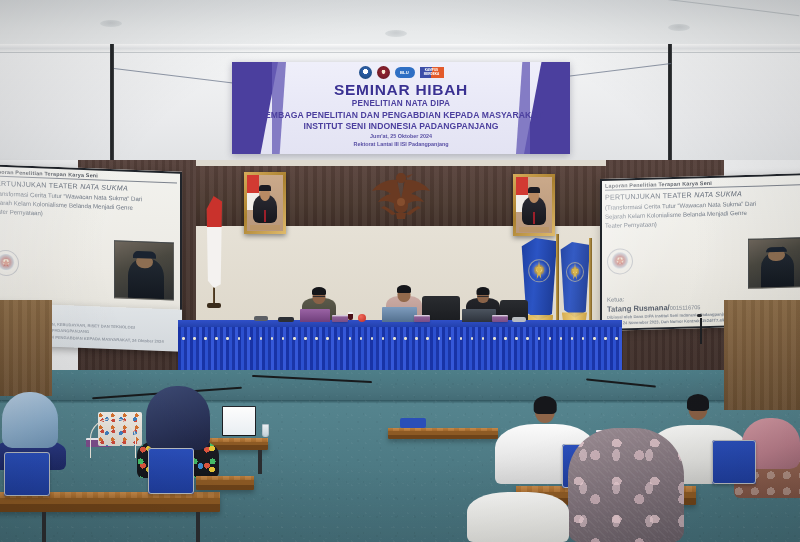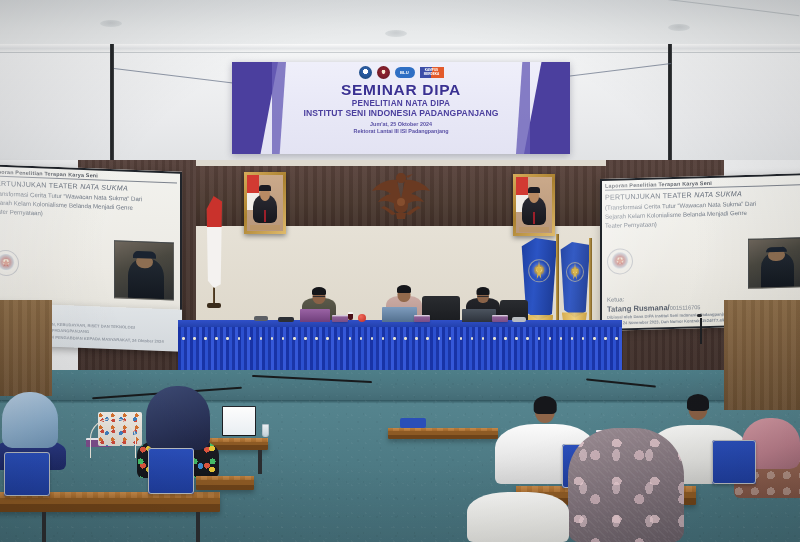--- a/index.html
+++ b/index.html
@@ -479,22 +479,23 @@
     <div class="banner-edge-l2"></div>
     <div class="banner-edge-r"></div>
     <div class="banner-edge-r2"></div>
     <div class="banner-inner">
       <div class="logo-row">
         <div class="logo logo-tutwuri"></div>
         <div class="logo logo-isi"></div>
         <div class="logo-blu">BLU</div>
         <div class="logo-km">KAMPUS MERDEKA</div>
       </div>
-      <div class="b-title">SEMINAR DIPA</div>
+      <div class="b-title">SEMINAR HIBAH</div>
       <div class="b-sub1">PENELITIAN NATA DIPA</div>
+      <div class="b-sub2">LEMBAGA PENELITIAN DAN PENGABDIAN KEPADA MASYARAKAT</div>
       <div class="b-sub2" style="margin-top:0;">INSTITUT SENI INDONESIA PADANGPANJANG</div>
       <div class="b-date">Jum'at, 25 Oktober 2024</div>
       <div class="b-place">Rektorat Lantai III ISI Padangpanjang</div>
     </div>
   </div>
 
   <div class="stage-wall"></div>
   <div class="wall-white-l"></div>
   <div class="wall-white-r"></div>
   <div class="wood-panel" style="left:78px; top:160px; width:118px; height:210px;"></div>

